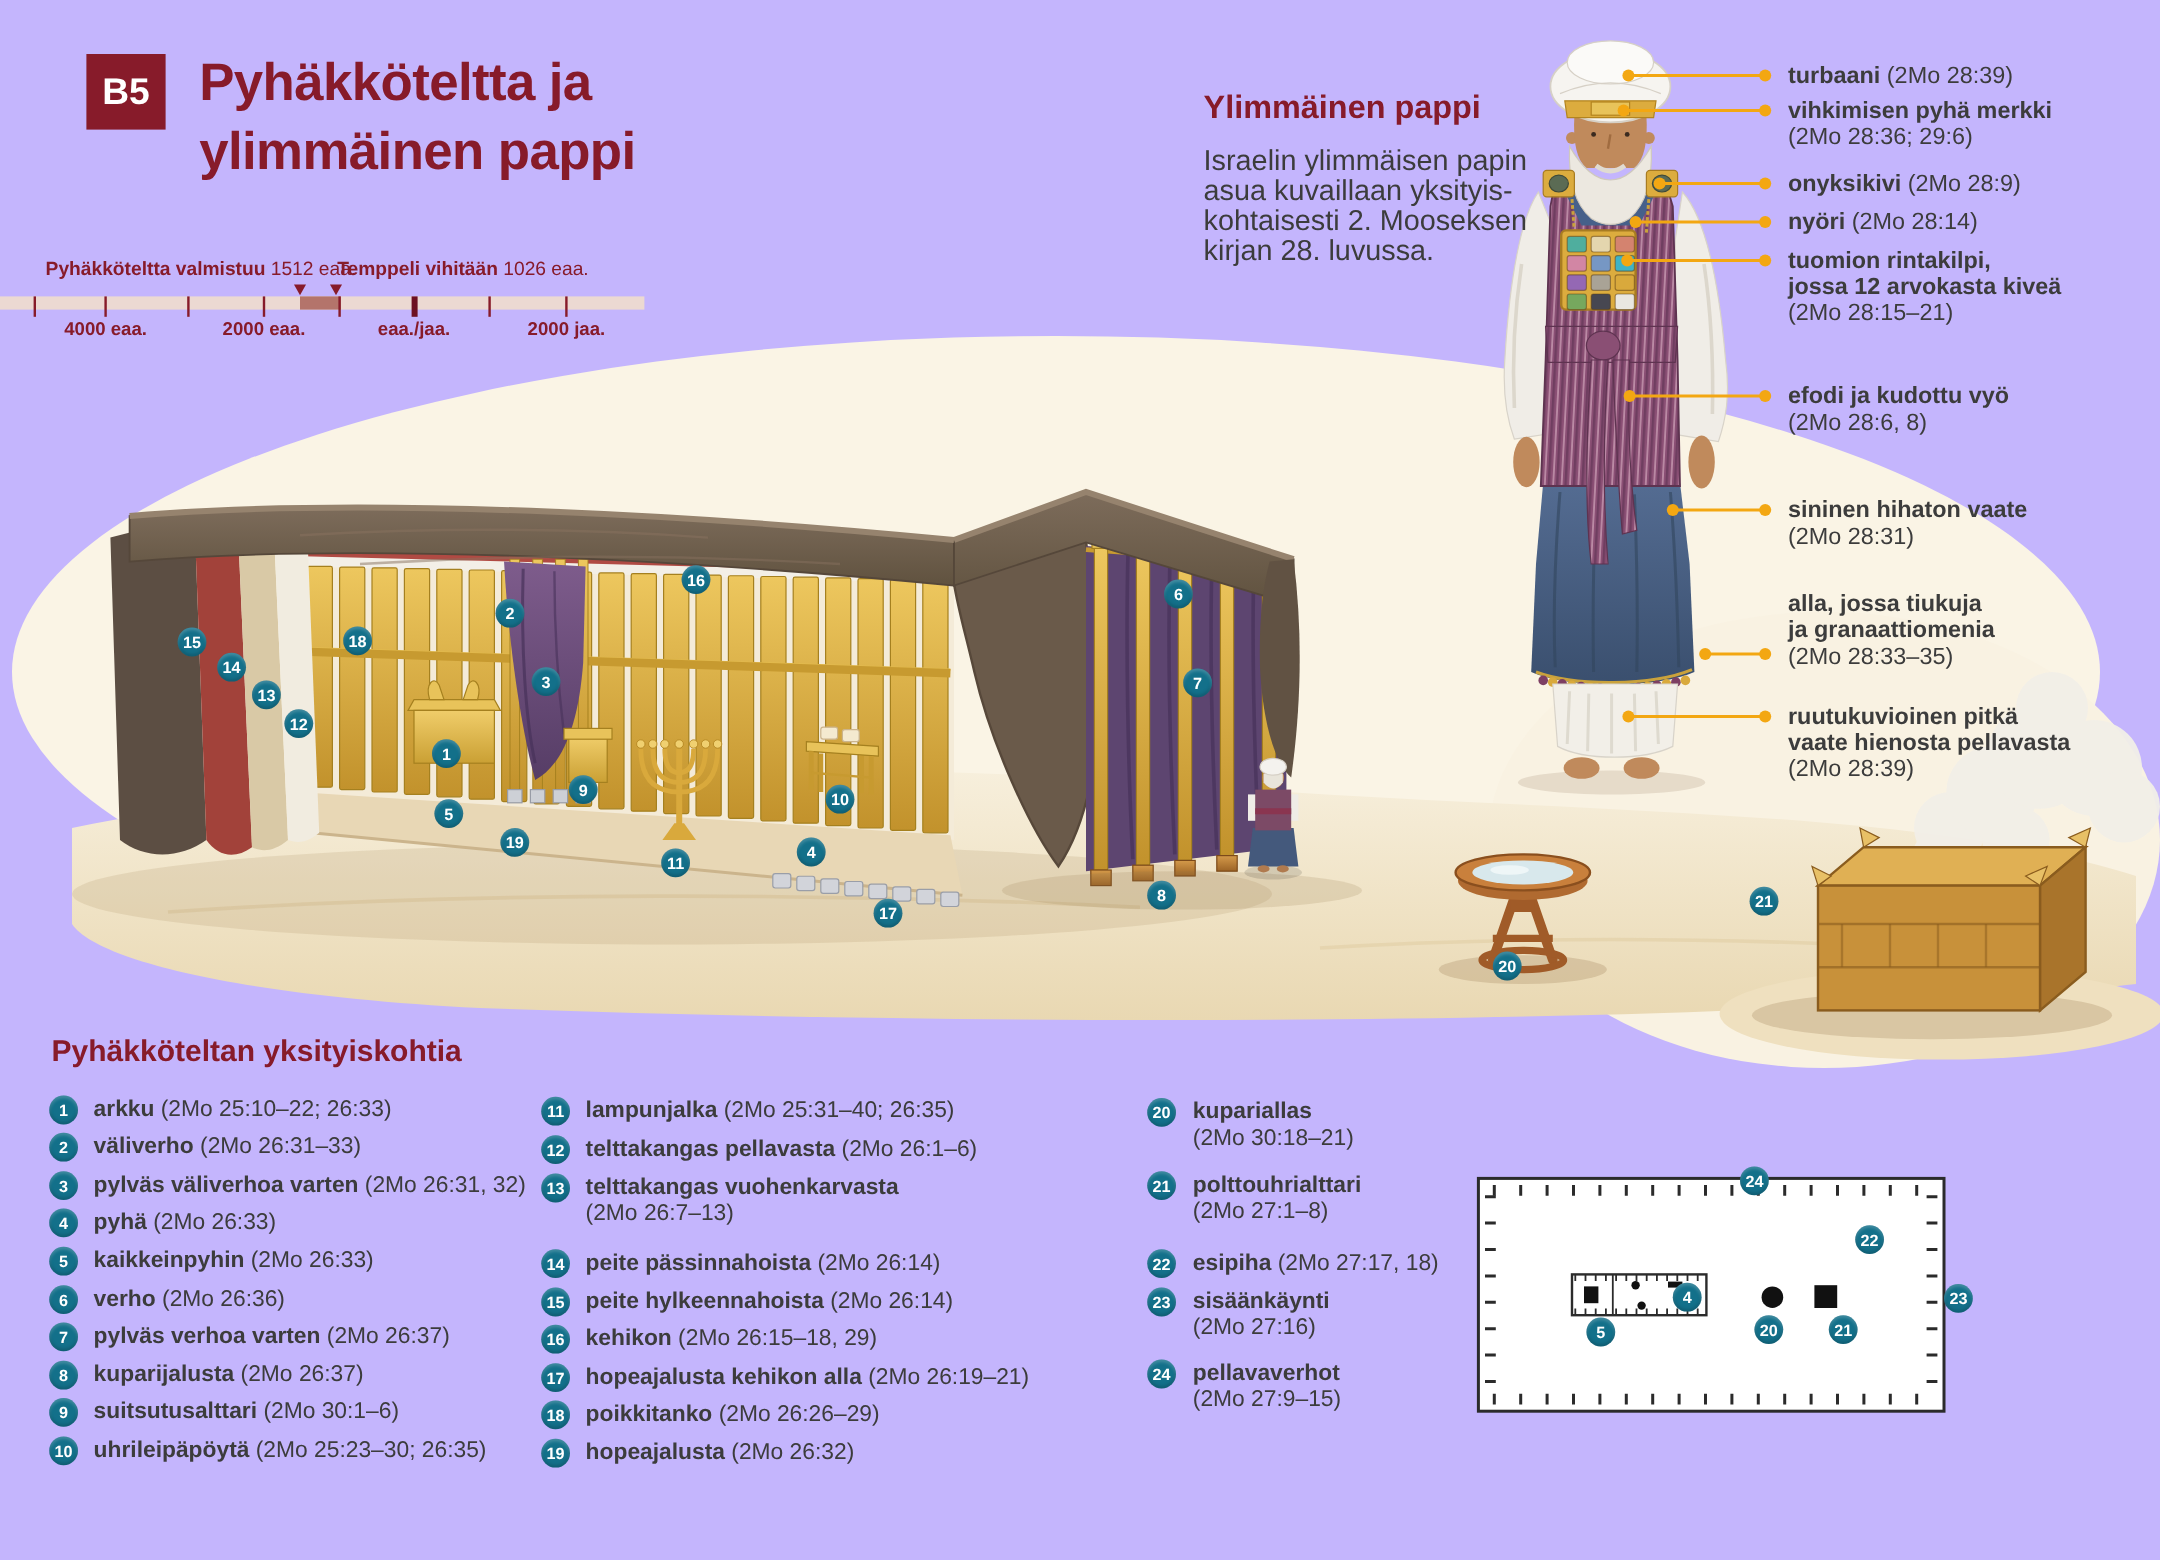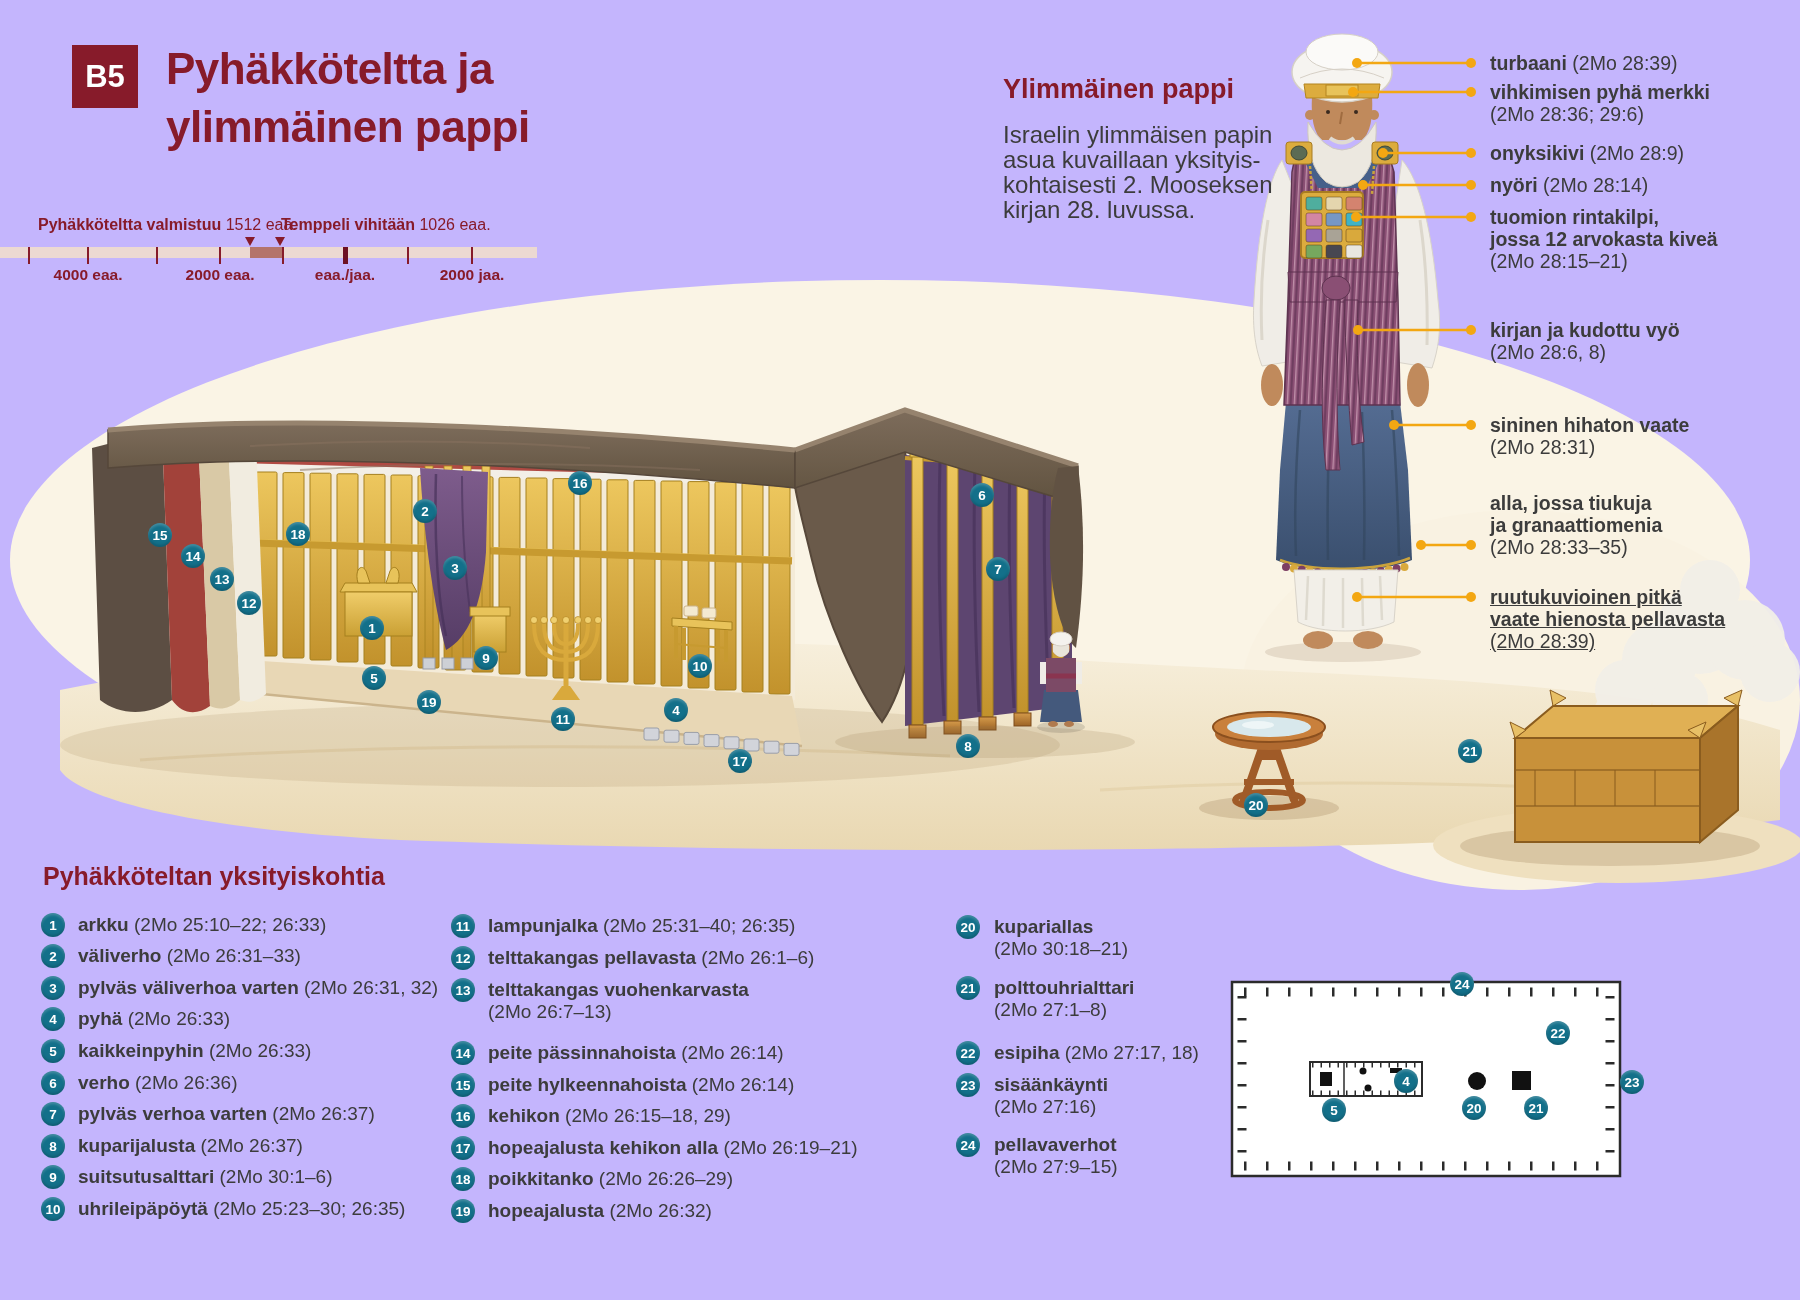--- a/index.html
+++ b/index.html
@@ -478,33 +478,33 @@
     </div>
     <div class="plabel" style="left: 1490px; top: 174px;">
       <div><b>nyöri</b> (2Mo 28:14)</div>
     </div>
     <div class="plabel" style="left: 1490px; top: 206px;">
       <div><b>tuomion rintakilpi,</b></div>
       <div><b>jossa 12 arvokasta kiveä</b></div>
       <div>(2Mo 28:15–21)</div>
     </div>
     <div class="plabel" style="left: 1490px; top: 319px;">
-      <div><b>kirjan ja kudottu vyö</b></div>
+      <div><b>efodi ja kudottu vyö</b></div>
       <div>(2Mo 28:6, 8)</div>
     </div>
     <div class="plabel" style="left: 1490px; top: 414px;">
       <div><b>sininen hihaton vaate</b></div>
       <div>(2Mo 28:31)</div>
     </div>
     <div class="plabel" style="left: 1490px; top: 492px;">
       <div><b>alla, jossa tiukuja</b></div>
       <div><b>ja granaattiomenia</b></div>
       <div>(2Mo 28:33–35)</div>
     </div>
-    <div class="plabel" style="left: 1490px; top: 586px; text-decoration: underline;">
+    <div class="plabel" style="left: 1490px; top: 586px;">
       <div><b>ruutukuvioinen pitkä</b></div>
       <div><b>vaate hienosta pellavasta</b></div>
       <div>(2Mo 28:39)</div>
     </div>
     <div class="nbadge" style="left: 41px; top: 913px;">1</div>
     <div class="legend-item" style="left: 78px; top: 914px;">
       <div><b>arkku</b> (2Mo 25:10–22; 26:33)</div>
     </div>
     <div class="nbadge" style="left: 41px; top: 944px;">2</div>
     <div class="legend-item" style="left: 78px; top: 945px;">

